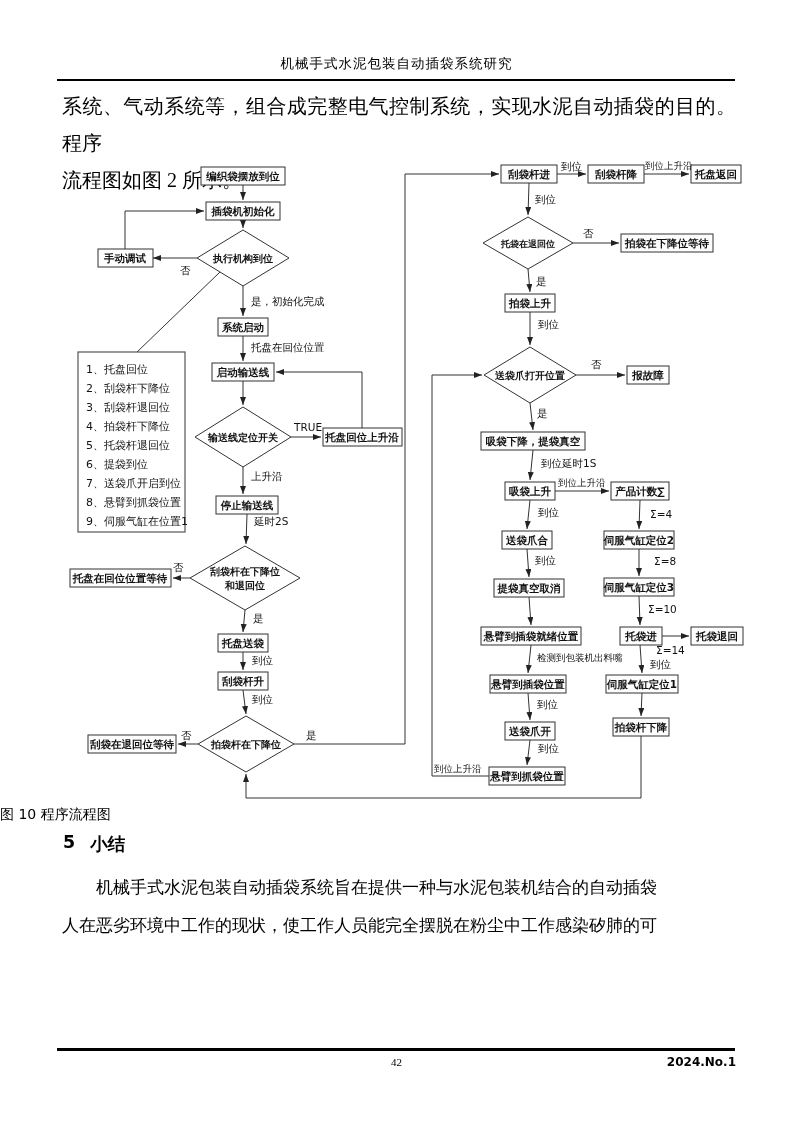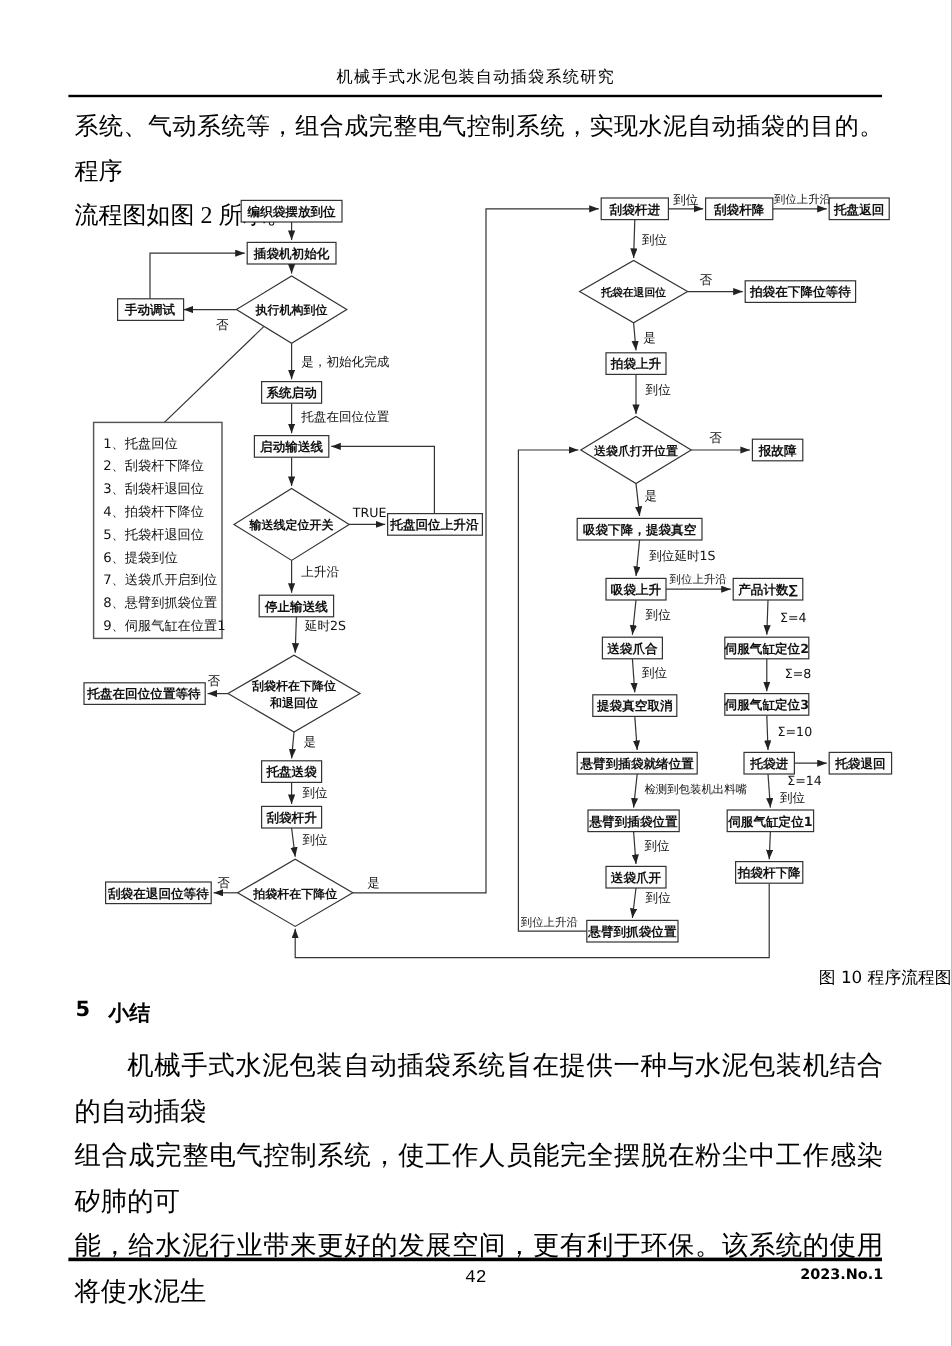--- a/index.html
+++ b/index.html
@@ -2,29 +2,29 @@
 <html><head>
 <meta charset="utf-8">
 <style>
   html,body{margin:0;padding:0;background:#888;}
   .page{position:relative;width:793px;height:1122px;background:#fff;margin:0 auto;
         font-family:"Liberation Serif","DejaVu Serif",serif;color:#000;overflow:hidden;}
   .header-title{position:absolute;top:55px;left:0;width:100%;text-align:center;
         font-size:13.5px;letter-spacing:1px;}
   .header-rule{position:absolute;top:79px;left:57px;width:678px;height:2px;background:#000;}
   .intro{position:absolute;top:88px;left:62px;width:674px;font-size:20px;line-height:37px;text-align:justify;}
-  .figure-caption{position:absolute;top:806px;left:0;width:100%;text-align:right;
+  .figure-caption{position:absolute;top:806px;left:0;width:100%;text-align:left;
         font-size:14px;font-family:"DejaVu Sans","Liberation Sans",sans-serif;}
   .section-heading{position:absolute;top:832px;left:63px;font-weight:bold;font-size:17.5px;
         font-family:"DejaVu Sans","Liberation Sans",sans-serif;display:flex;gap:15px;}
-  .bodytext{position:absolute;top:869px;left:62px;width:674px;font-size:22px;line-height:37.5px;text-align:justify;}
+  .bodytext{position:absolute;top:869px;left:62px;width:674px;font-size:17px;line-height:37.5px;text-align:justify;}
   .bodytext .indent{text-indent:2em;}
   .footer-rule{position:absolute;top:1048px;left:57px;width:678px;height:3px;background:#000;}
   .footer-page{position:absolute;top:1056px;left:0;width:100%;text-align:center;
-        font-size:15px;font-family:Liberation Mono, monospace;}
+        font-size:11px;font-family:Liberation Serif, serif;}
   .footer-issue{position:absolute;top:1055px;right:57px;font-size:12px;font-weight:bold;
         font-family:"DejaVu Sans","Liberation Sans",sans-serif;}
   svg.flow{position:absolute;left:0;top:0;}
   .nb{fill:#fdfdfd;stroke:#333;stroke-width:1;}
   .dm{fill:#fff;stroke:#333;stroke-width:1;}
   .nt{font:bold 10.5px "DejaVu Sans","Liberation Sans",sans-serif;fill:#111;text-anchor:middle;}
   .dt{font:bold 10px "DejaVu Sans","Liberation Sans",sans-serif;fill:#111;text-anchor:middle;}
   .dts{font:bold 9px "DejaVu Sans","Liberation Sans",sans-serif;fill:#111;text-anchor:middle;}
   .el{font:10.5px "DejaVu Sans","Liberation Sans",sans-serif;fill:#111;}
   .es{font:9.5px "DejaVu Sans","Liberation Sans",sans-serif;fill:#111;}
@@ -304,21 +304,20 @@
 
   <div class="figure-caption">图 10 程序流程图</div>
 
   <div class="section-heading">
     <span>5</span>
     <span>小结</span>
   </div>
 
   <div class="bodytext">
     <div class="indent">机械手式水泥包装自动插袋系统旨在提供一种与水泥包装机结合的自动插袋</div>
-    <div>组合成完整电气控制系统，使工作人员能完全摆脱在粉尘中工作感染矽肺的可</div>
-    <div>能，给水泥行业带来更好的发展空间，更有利于环保。该系统的使用将使水泥生</div>
+    <div>人在恶劣环境中工作的现状，使工作人员能完全摆脱在粉尘中工作感染矽肺的可</div>
   </div>
 
   <div class="footer-rule"></div>
   <div class="footer-page">42</div>
-  <div class="footer-issue">2023.No.1</div>
+  <div class="footer-issue">2024.No.1</div>
 
 </div>
 
 </body></html>

